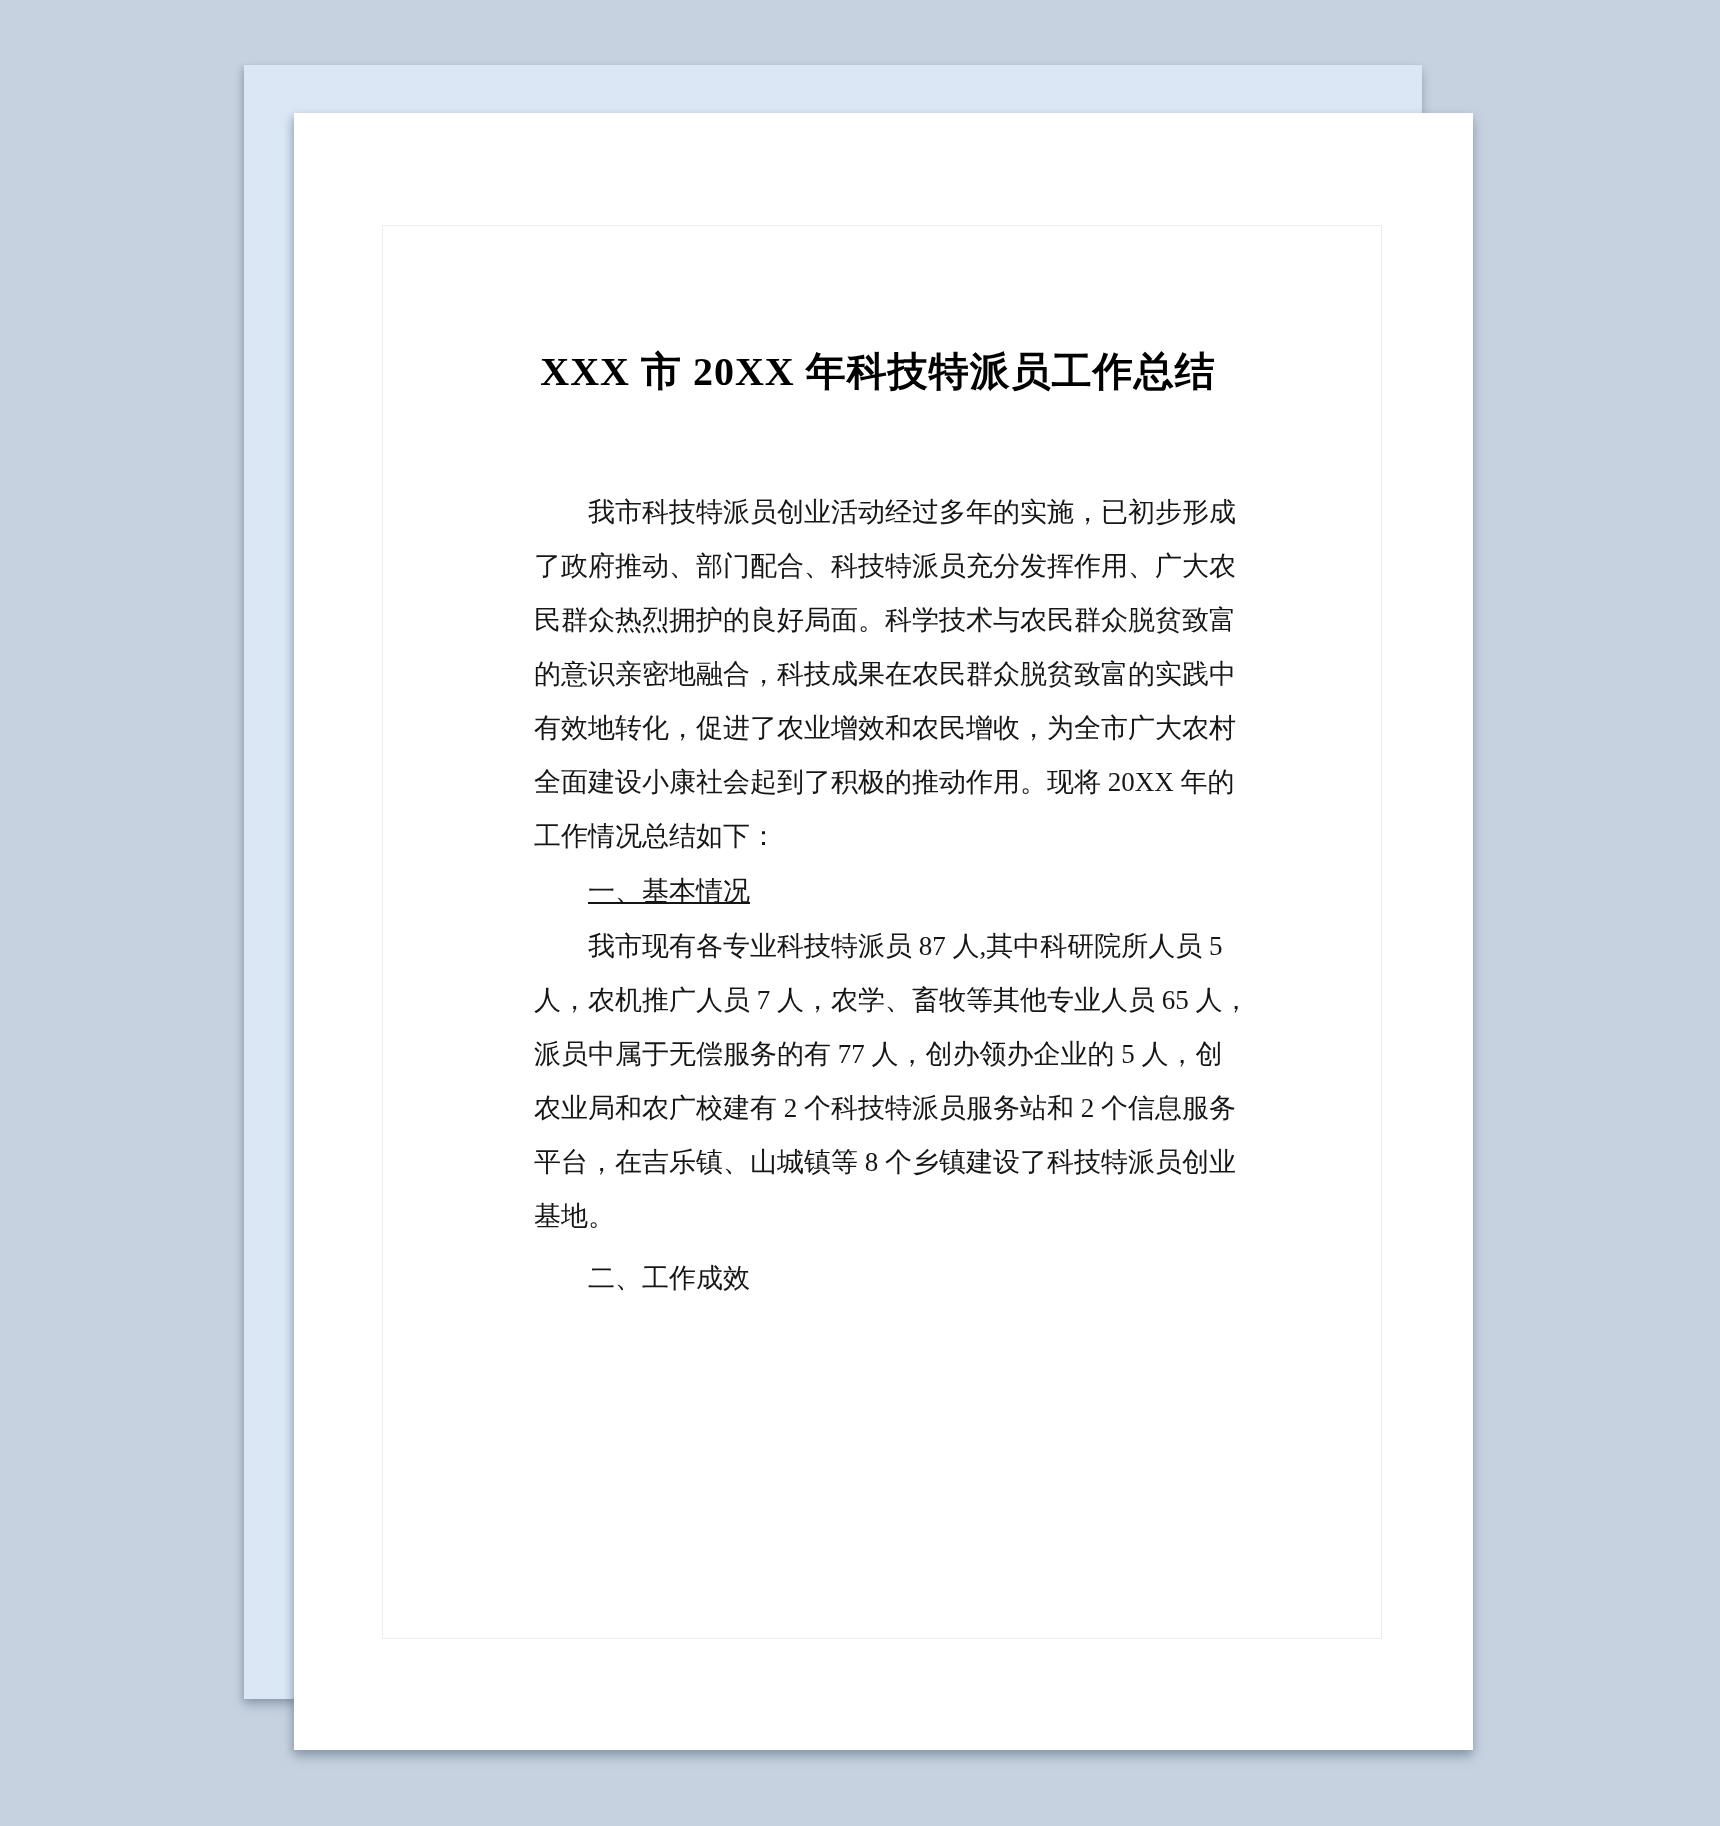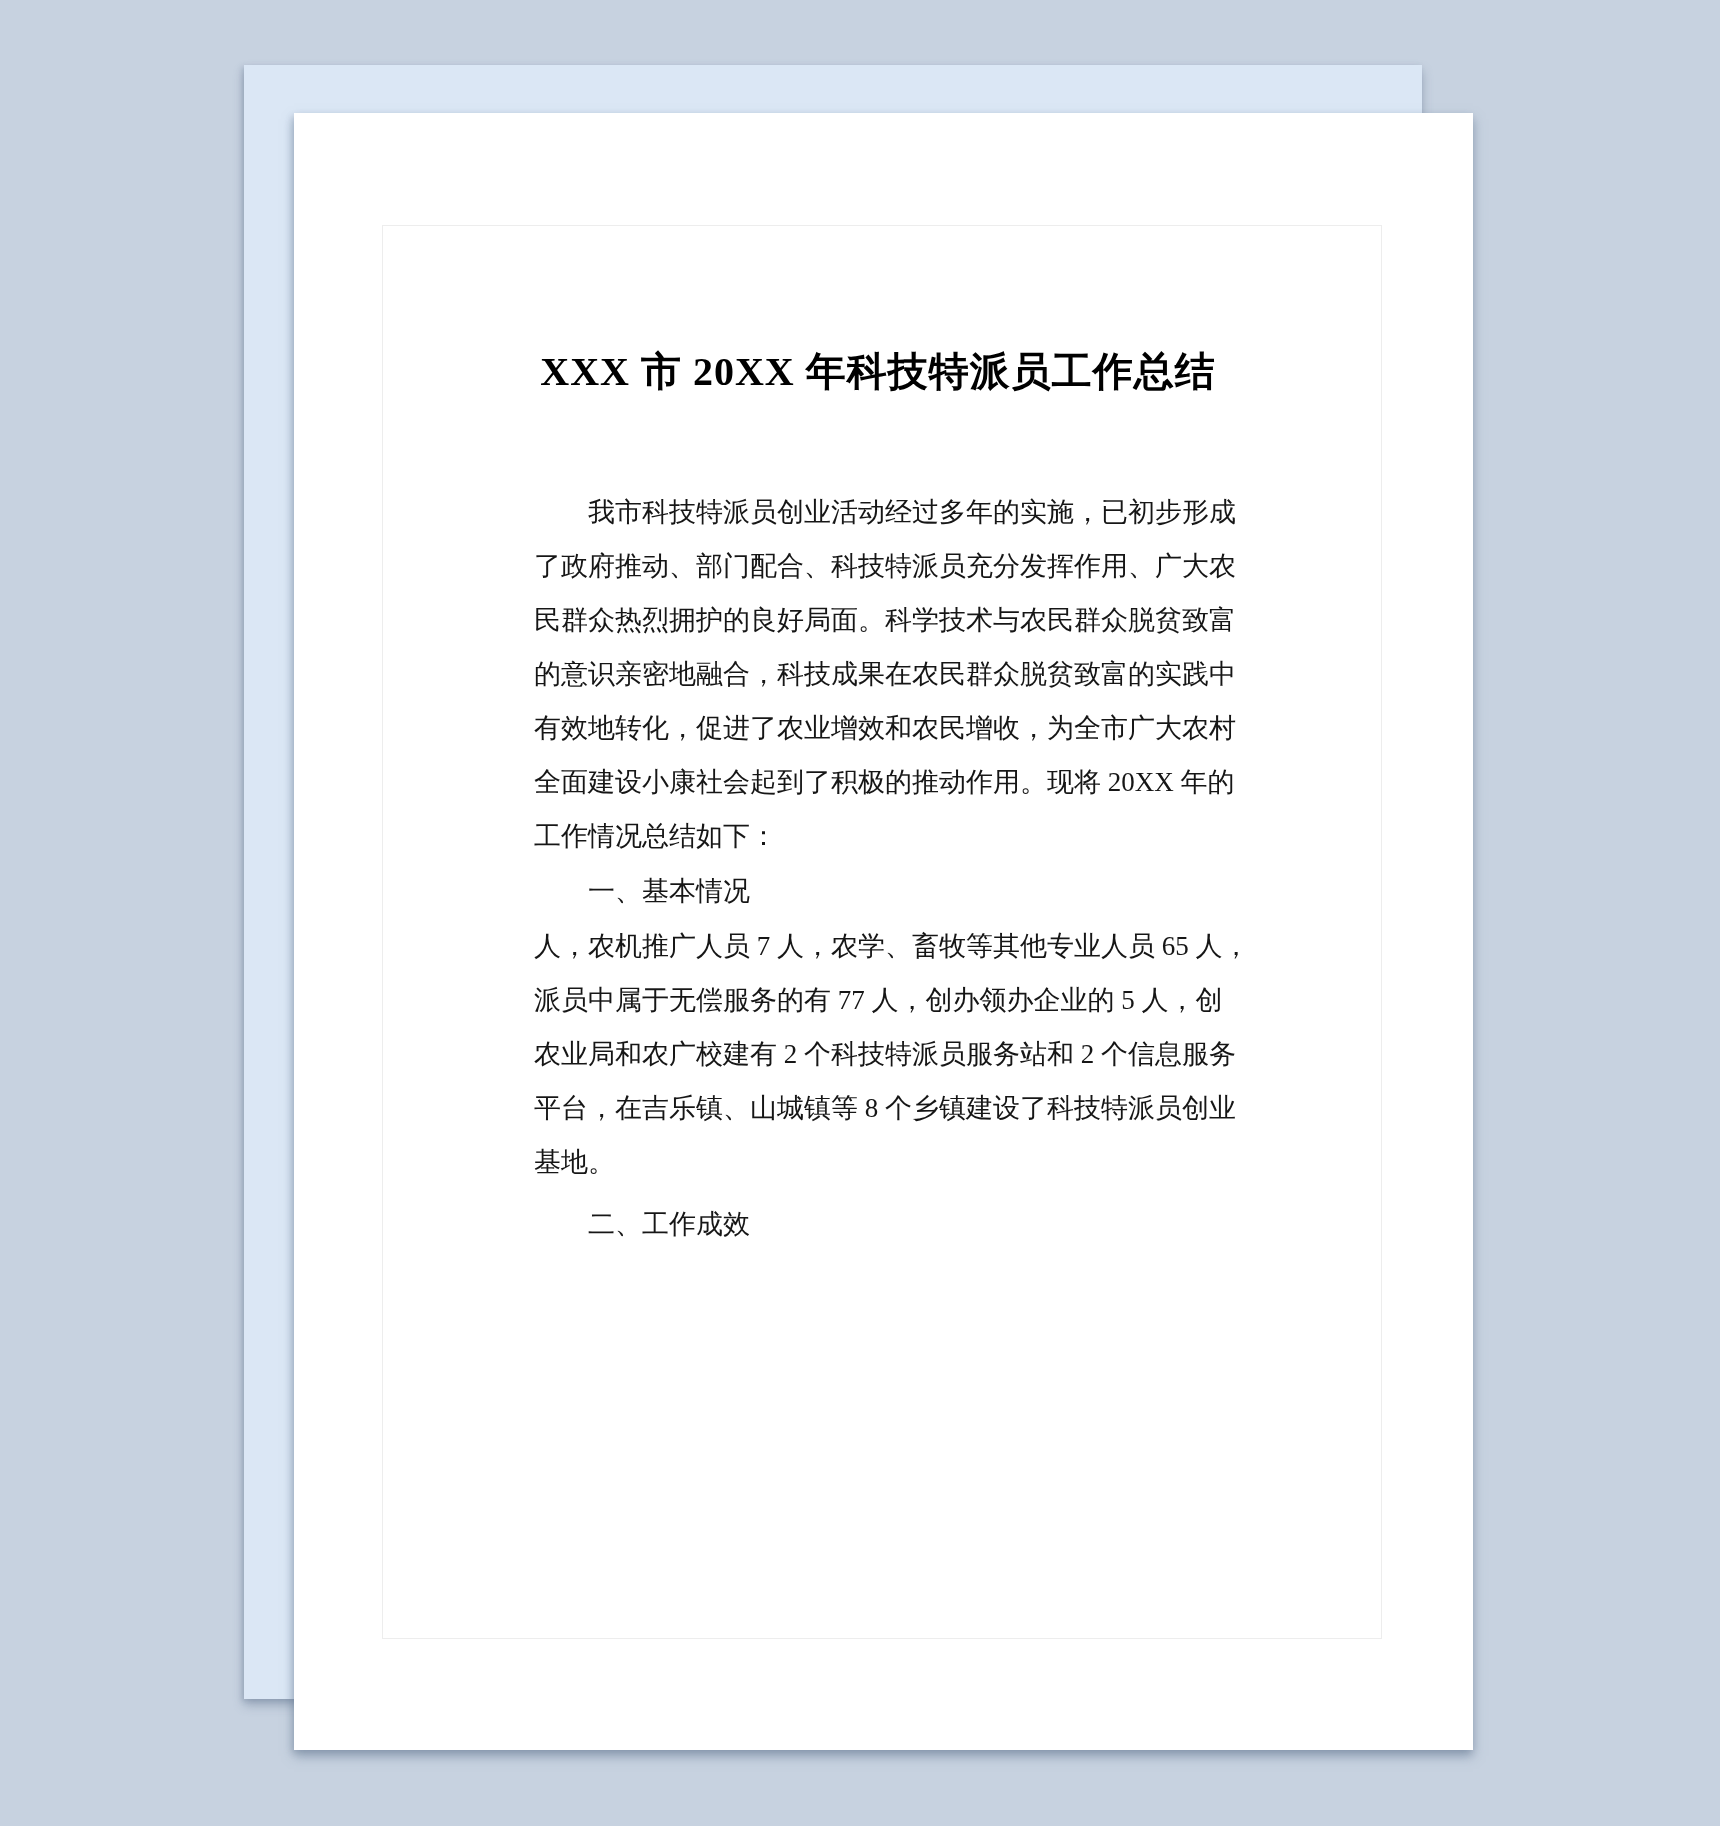--- a/index.html
+++ b/index.html
@@ -64,21 +64,21 @@
   .line.first { text-indent: 2em; }
   .line.last { text-align-last: left; }
   .heading {
     font-size: 27px;
     line-height: 54px;
     height: 54px;
     text-indent: 2em;
     text-align: left;
     white-space: nowrap;
   }
-  .heading.h1 { margin-top: 1px; }
+  .heading.h1 { margin-top: 1px; text-decoration: underline; }
   .heading.h2 { margin-top: 8px; }
 </style>
 </head>
 <body>
 
 <div class="stage">
   <div class="back-page"></div>
   <div class="front-page">
     <div class="inner-frame"></div>
     <div class="doc-content">
@@ -88,20 +88,21 @@
             <div class="line first">我市科技特派员创业活动经过多年的实施，已初步形成</div>
             <div class="line">了政府推动、部门配合、科技特派员充分发挥作用、广大农</div>
             <div class="line">民群众热烈拥护的良好局面。科学技术与农民群众脱贫致富</div>
             <div class="line">的意识亲密地融合，科技成果在农民群众脱贫致富的实践中</div>
             <div class="line">有效地转化，促进了农业增效和农民增收，为全市广大农村</div>
             <div class="line">全面建设小康社会起到了积极的推动作用。现将 20XX 年的</div>
             <div class="line last">工作情况总结如下：</div>
           </div>
           <div class="heading h1">一、基本情况</div>
           <div class="para after-heading">
+            <div class="line first">我市现有各专业科技特派员 87 人,其中科研院所人员 5</div>
             <div class="line">人，农机推广人员 7 人，农学、畜牧等其他专业人员 65 人，</div>
             <div class="line">派员中属于无偿服务的有 77 人，创办领办企业的 5 人，创</div>
             <div class="line">农业局和农广校建有 2 个科技特派员服务站和 2 个信息服务</div>
             <div class="line">平台，在吉乐镇、山城镇等 8 个乡镇建设了科技特派员创业</div>
             <div class="line last">基地。</div>
           </div>
           <div class="heading h2">二、工作成效</div>
         </div>
     </div>
   </div>

